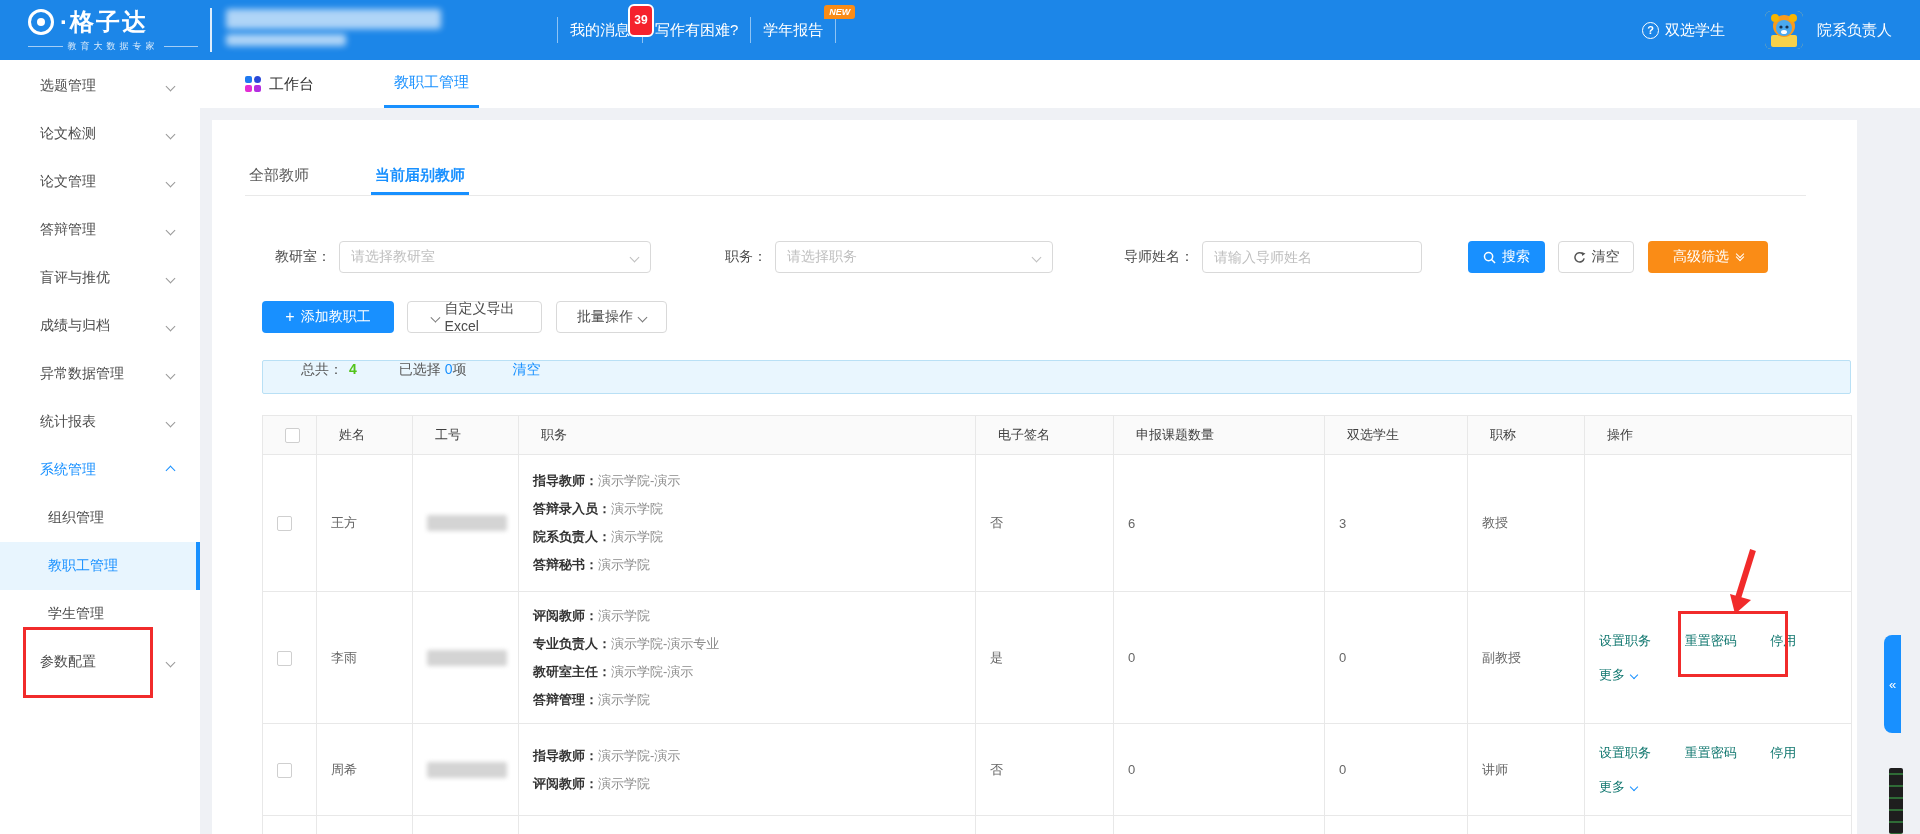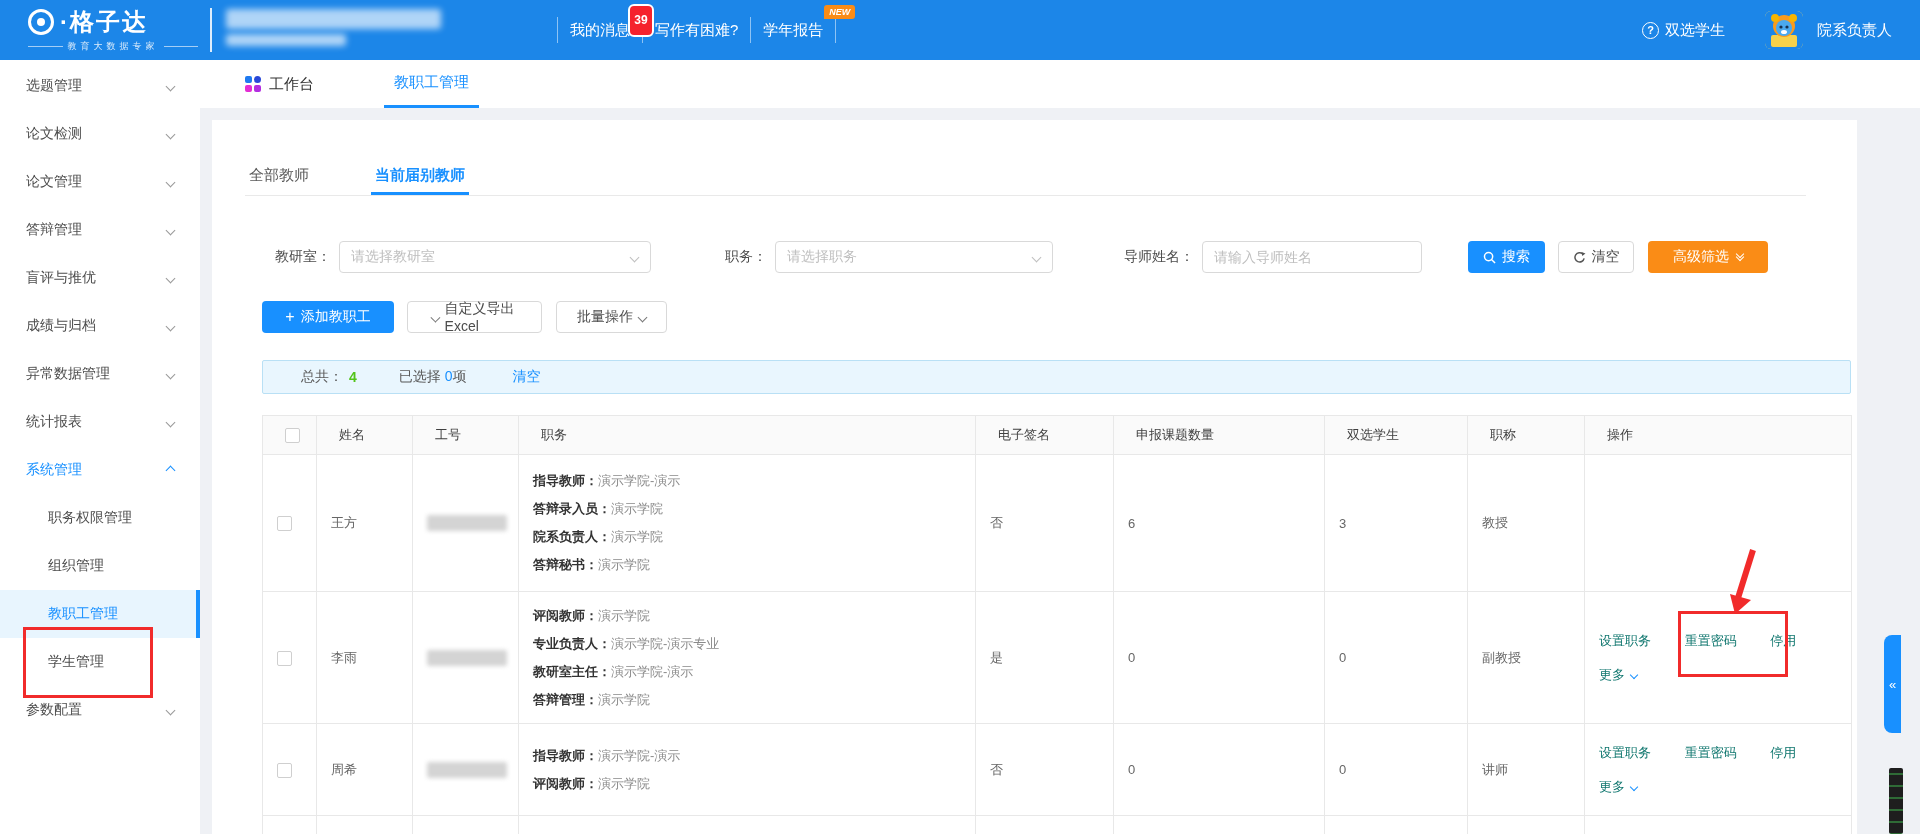--- a/index.html
+++ b/index.html
@@ -25,21 +25,21 @@
   .badge-num { position:absolute; top:-17px; right:-24px; min-width:26px; height:33px; background:#f5222d; border:2px solid #fff; border-radius:6px; font-size:12px; font-weight:700; display:flex; align-items:center; justify-content:center; padding:0 4px; }
   .badge-new { position:absolute; top:-16px; right:-32px; background:#fa8c16; color:#fff; font-size:9px; font-weight:700; font-style:italic; padding:2px 5px; border-radius:3px 3px 3px 0; }
   .hdr-right { position:absolute; right:28px; top:0; height:60px; display:flex; align-items:center; gap:14px; }
   .help-circ { width:17px; height:17px; border:1.5px solid #fff; border-radius:50%; font-size:11px; display:flex; align-items:center; justify-content:center; font-weight:700; }
   .hdr-manual { font-size:15px; margin-right:26px; display:flex; align-items:center; gap:6px; cursor:pointer; }
   .avatar { width:38px; height:38px; border-radius:6px; overflow:hidden; background:#ffd95e; display:block; }
   .hdr-role { font-size:15px; cursor:pointer; }
 
   
   .sidebar { position:absolute; left:0; top:60px; width:200px; height:774px; background:#fff; z-index:2; }
-  .sb-item { position:relative; height:48px; display:flex; align-items:center; padding-left:26px; font-size:14px; color:#4d4d4d; cursor:pointer; }
+  .sb-item { position:relative; height:48px; display:flex; align-items:center; padding-left:40px; font-size:14px; color:#4d4d4d; cursor:pointer; }
   .sb-sub { padding-left:48px; }
   .sb-item .chev { position:absolute; right:26px; }
   .sb-blue { color:#1890ff; }
   .sb-active { background:#e8f5fe; color:#1890ff; }
   .sb-active::after { content:""; position:absolute; right:0; top:0; width:4px; height:100%; background:#1890ff; }
   .chev { width:7px; height:7px; border-right:1.5px solid #999; border-bottom:1.5px solid #999; display:inline-block; transform:rotate(45deg); }
   .chev.up { transform:rotate(-135deg); border-color:#1890ff; }
   .chev.blue { border-color:#1890ff; }
   .chev.white { border-color:#fff; }
   .chev.dark { border-color:#777; }
@@ -69,21 +69,21 @@
   .finput::placeholder { color:#bfbfbf; }
   .btn { height:32px; border-radius:4px; font-size:14px; display:flex; align-items:center; justify-content:center; gap:6px; cursor:pointer; border:1px solid transparent; position:absolute; top:0; }
   .btn-primary { background:#1890ff; color:#fff; }
   .btn-outline { background:#fff; color:#4d4d4d; border-color:#d9d9d9; }
   .btn-orange { background:#fa8c16; color:#fff; }
   .dblchev { display:flex; flex-direction:column; gap:0; margin-left:2px; }
   .dblchev .chev { width:6px; height:6px; margin-top:-3px; }
 
   .toolbar { position:absolute; left:0; top:181px; width:100%; height:32px; }
 
-  .summary { position:absolute; left:50px; top:240px; width:1589px; height:34px; background:#e9f6fe; border:1px solid #b9e0f5; border-radius:2px; display:flex; align-items:center; padding-left:38px; font-size:14px; color:#595959; }
+  .summary { position:absolute; left:50px; top:240px; width:1589px; height:34px; background:#e9f6fe; border:1px solid #b9e0f5; border-radius:2px; display:flex; align-items:flex-start; padding-left:38px; font-size:14px; color:#595959; }
   .summary .g { color:#52c41a; font-weight:700; margin-left:6px; }
   .summary .sel { margin-left:42px; }
   .summary .b { color:#1890ff; }
   .summary .clr { margin-left:46px; color:#1890ff; cursor:pointer; }
 
   
   table.grid { position:absolute; left:50px; top:295px; width:1589px; border-collapse:collapse; table-layout:fixed; font-size:13px; color:#666; }
   .grid th, .grid td { border:1px solid #e8e8e8; padding:0 0 0 14px; text-align:left; vertical-align:middle; overflow:hidden; }
   .grid thead th { height:39px; background:#fafafa; color:#404040; font-weight:400;padding-left:22px; }
   .duty-line { line-height:28px; white-space:nowrap; }
@@ -193,23 +193,20 @@
         <span>异常数据管理</span>
         <span class="chev"></span>
       </div>
     <div class="sb-item">
         <span>统计报表</span>
         <span class="chev"></span>
       </div>
     <div class="sb-item sb-blue">
         <span>系统管理</span>
         <span class="chev up"></span>
-      </div>
-    <div class="sb-item sb-sub">
-        <span>职务权限管理</span>
       </div>
     <div class="sb-item sb-sub">
         <span>组织管理</span>
       </div>
     <div class="sb-item sb-sub sb-active">
         <span>教职工管理</span>
       </div>
     <div class="sb-item sb-sub">
         <span>学生管理</span>
       </div>

